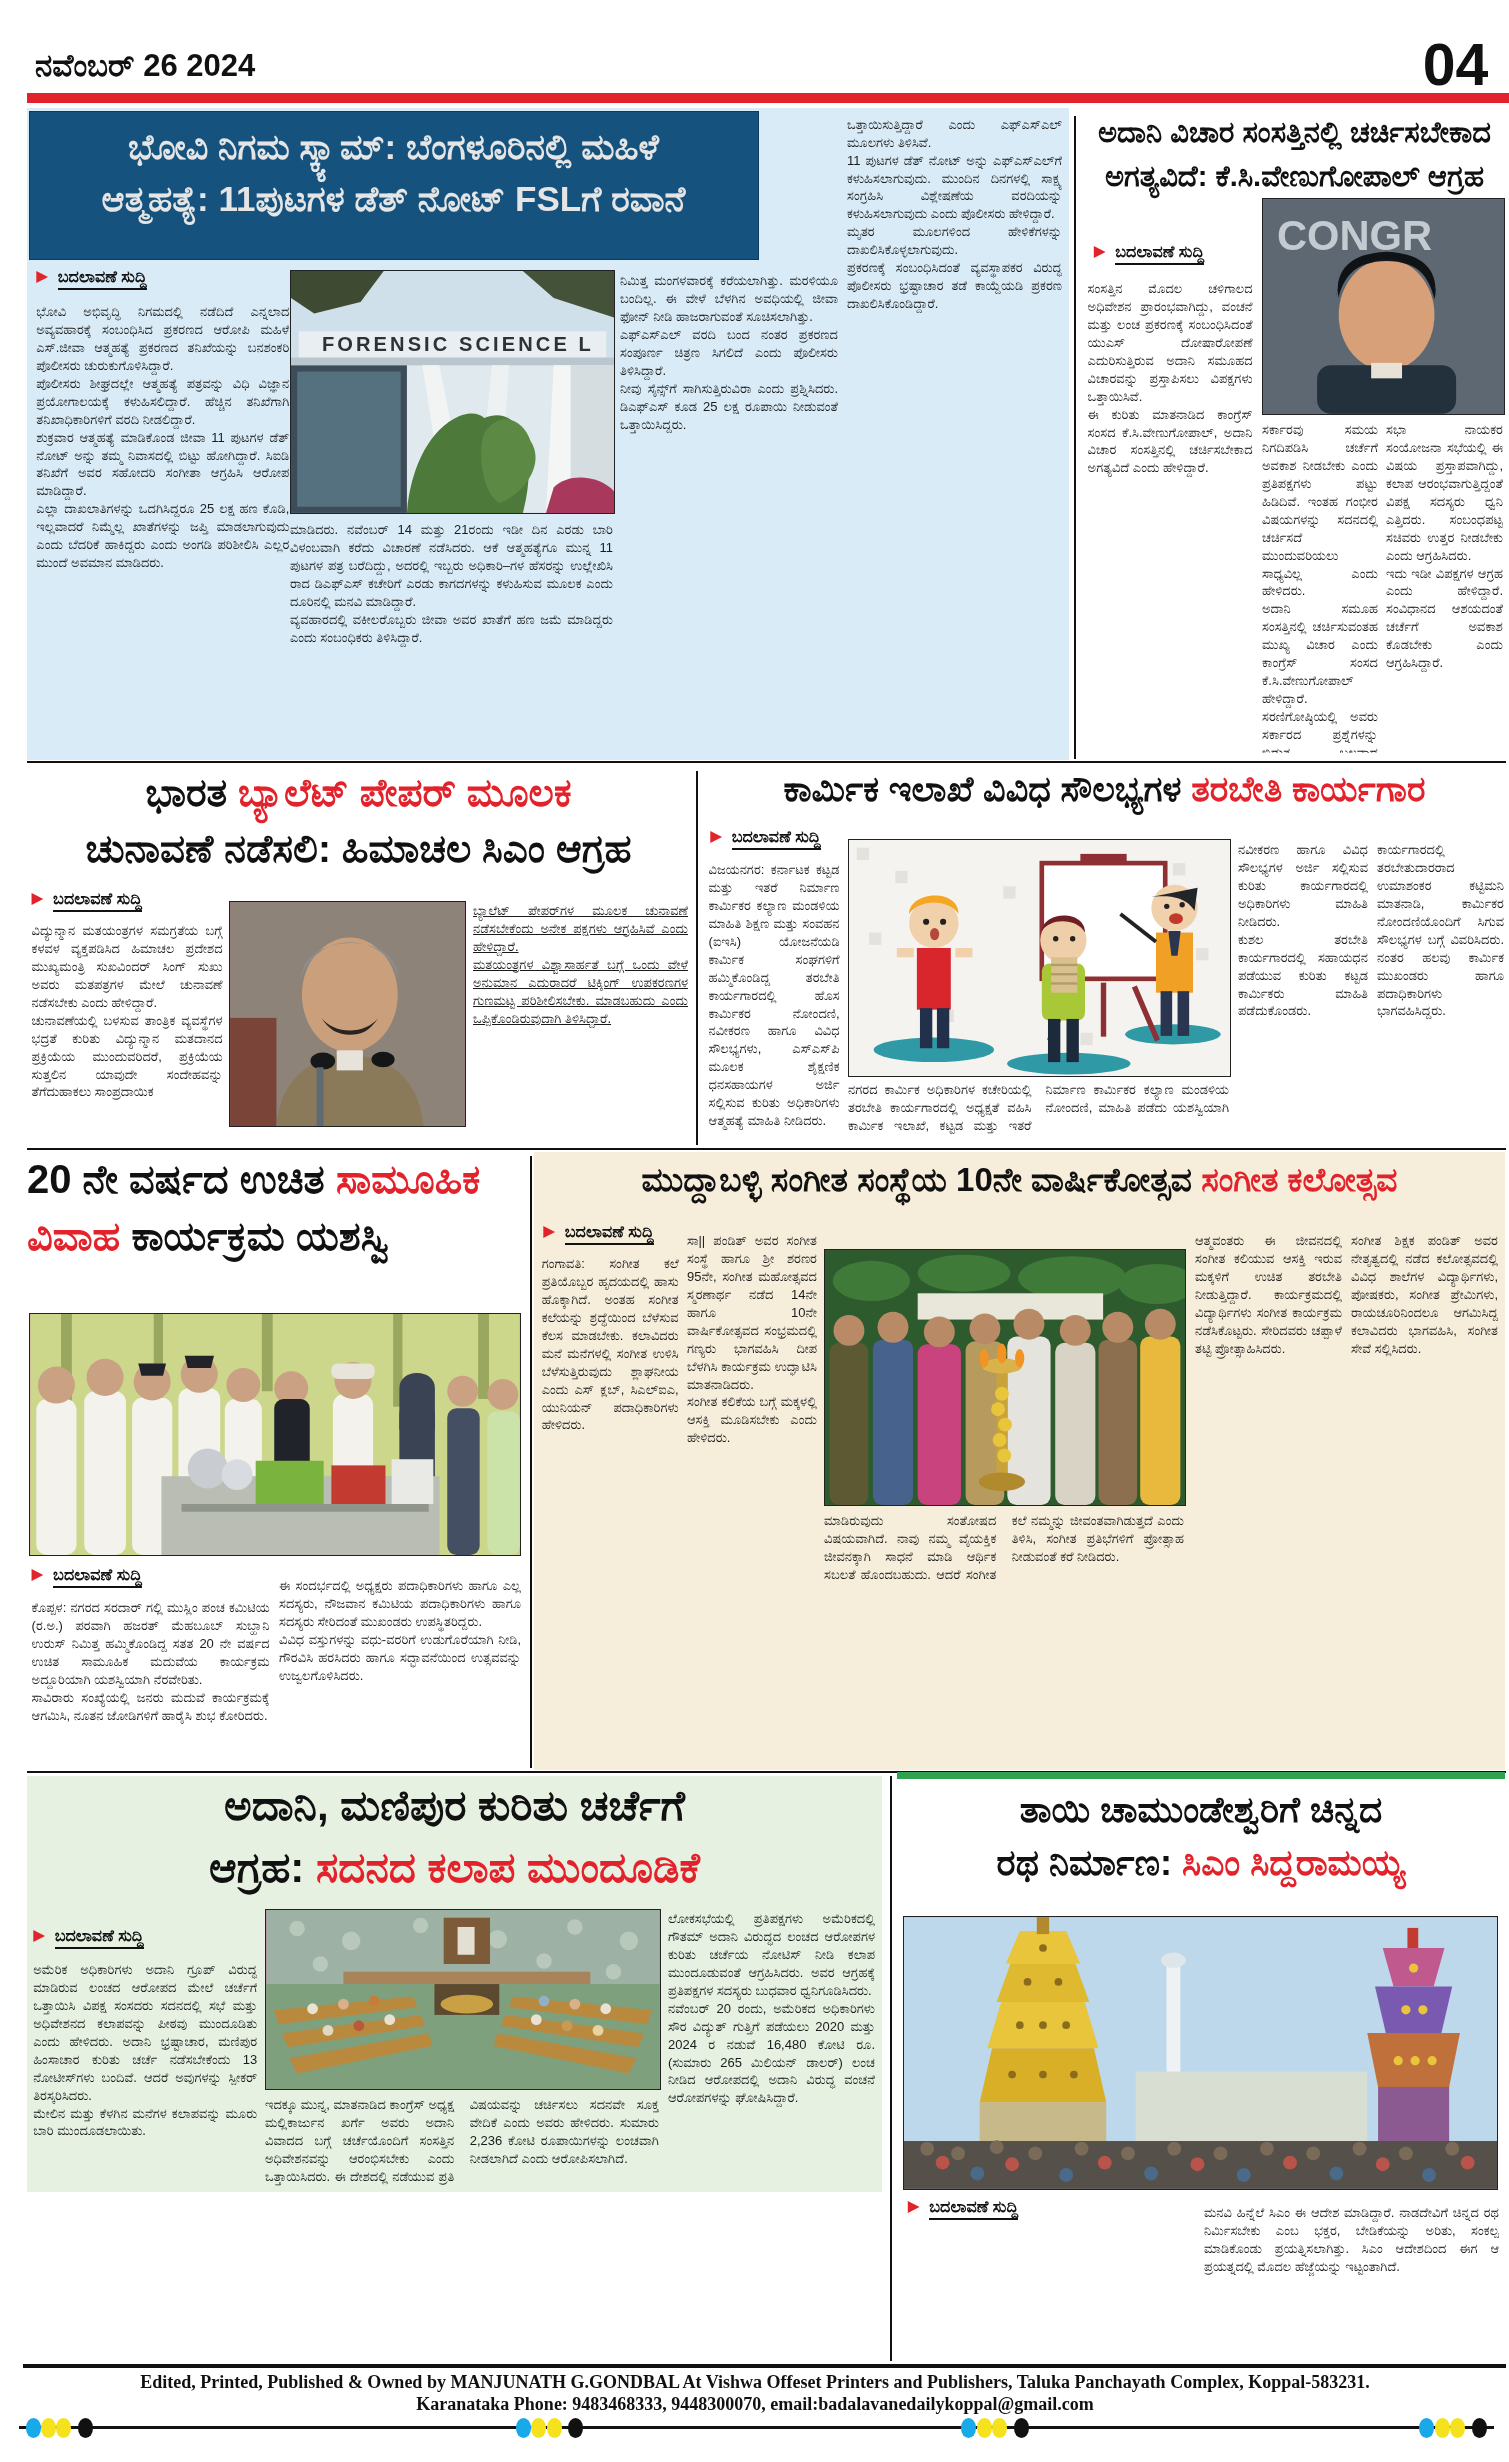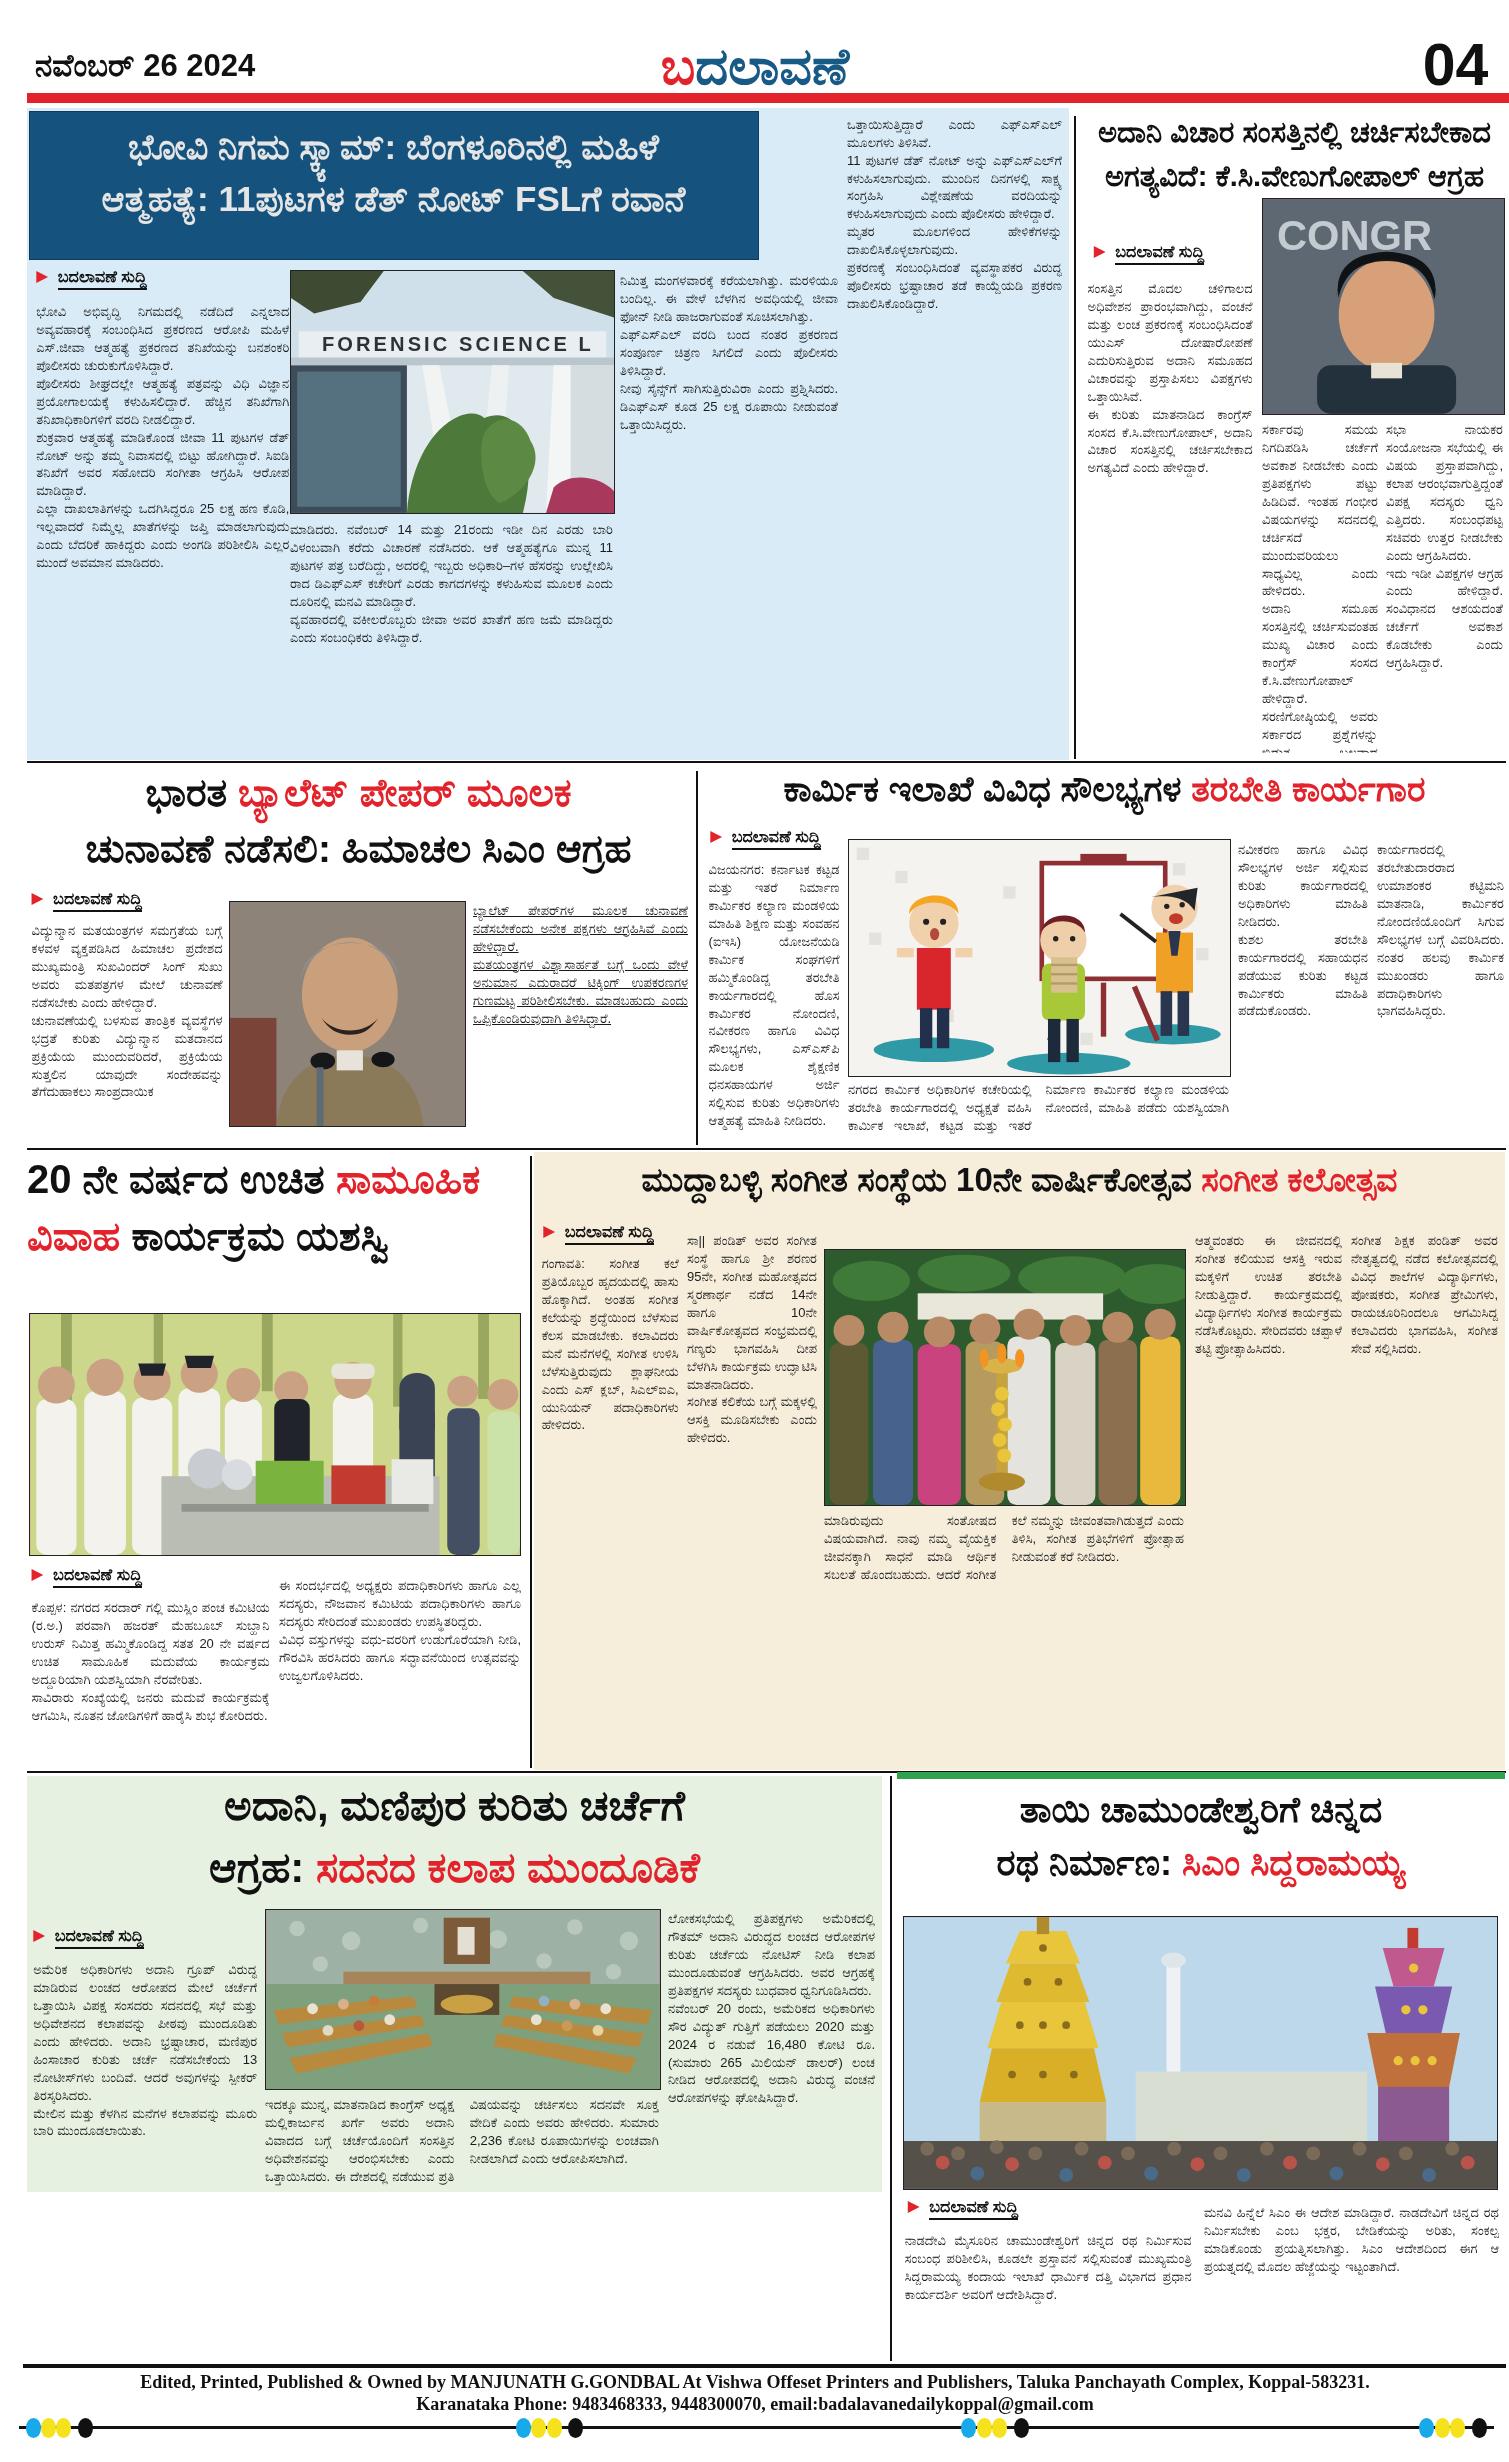--- a/index.html
+++ b/index.html
@@ -19,23 +19,20 @@
   .footer-line{position:absolute;width:100%;text-align:center;font-family:"Liberation Serif","DejaVu Serif",serif;
                font-weight:bold;font-size:18px;color:#111;}
   .dot{position:absolute;width:15.4px;height:20px;border-radius:50%;}
 </style>
 </head>
 <body>
 
 <div id="page">
 
   <div class="abs" style="left:35px;top:48px;font-size:31px;font-weight:bold;">ನವೆಂಬರ್ 26  2024</div>
-  <div class="abs" style="left:0;top:37px;width:1510px;text-align:center;font-size:51px;font-weight:bold;">
-    <span class="red">ಬ</span><span style="color:#175a86;">ದಲಾವಣೆ</span>
-  </div>
   <div class="abs" style="right:21.6px;top:31px;font-size:59px;font-weight:bold;">04</div>
   <div class="abs" style="left:27px;top:93px;width:1483px;height:10px;background:#e3232b;"></div>
 
   <div class="abs" style="left:27px;top:108px;width:1042px;height:652px;background:#d8ebf7;">
     <div class="abs" style="left:1.5px;top:3.1px;width:728px;height:147px;background:#15537e;border:1.5px solid #0e3c5c;">
       <div class="headline white" style="margin-top:14px;font-size:35px;">ಭೋವಿ ನಿಗಮ ಸ್ಕ್ಯಾಮ್: ಬೆಂಗಳೂರಿನಲ್ಲಿ ಮಹಿಳೆ</div>
       <div class="headline white" style="margin-top:10.8px;font-size:35px;">ಆತ್ಮಹತ್ಯೆ: 11ಪುಟಗಳ ಡೆತ್ ನೋಟ್ FSLಗೆ ರವಾನೆ</div>
     </div>
     <div class="byline-wrap" style="left:9.3px;top:160px;">
       <span class="tri">▶</span>
@@ -506,21 +503,20 @@
               <circle cx="560" cy="332" r="9"></circle>
               <circle cx="680" cy="334" r="9"></circle>
             </g>
         </g>
       </svg>
     </div>
     <div class="byline-wrap" style="left:10.8px;top:426px;">
       <span class="tri">▶</span>
       <span class="byline">ಬದಲಾವಣೆ ಸುದ್ದಿ</span>
     </div>
-    <div class="body-txt abs" style="left:7.7px;top:460px;width:287px;height:127px;">ನಾಡದೇವಿ ಮೈಸೂರಿನ ಚಾಮುಂಡೇಶ್ವರಿಗೆ ಚಿನ್ನದ ರಥ ನಿರ್ಮಿಸುವ ಸಂಬಂಧ ಪರಿಶೀಲಿಸಿ, ಕೂಡಲೇ ಪ್ರಸ್ತಾವನೆ ಸಲ್ಲಿಸುವಂತೆ ಮುಖ್ಯಮಂತ್ರಿ ಸಿದ್ದರಾಮಯ್ಯ ಕಂದಾಯ ಇಲಾಖೆ ಧಾರ್ಮಿಕ ದತ್ತಿ ವಿಭಾಗದ ಪ್ರಧಾನ ಕಾರ್ಯದರ್ಶಿ ಅವರಿಗೆ ಆದೇಶಿಸಿದ್ದಾರೆ.</div>
     <div class="body-txt abs" style="left:307px;top:432px;width:295px;height:154px;">ಮನವಿ ಹಿನ್ನೆಲೆ ಸಿಎಂ ಈ ಆದೇಶ ಮಾಡಿದ್ದಾರೆ. ನಾಡದೇವಿಗೆ ಚಿನ್ನದ ರಥ ನಿರ್ಮಿಸಬೇಕು ಎಂಬ ಭಕ್ತರ, ಬೇಡಿಕೆಯನ್ನು ಅರಿತು, ಸಂಕಲ್ಪ ಮಾಡಿಕೊಂಡು ಪ್ರಯತ್ನಿಸಲಾಗಿತ್ತು. ಸಿಎಂ ಆದೇಶದಿಂದ ಈಗ ಆ ಪ್ರಯತ್ನದಲ್ಲಿ ಮೊದಲ ಹೆಜ್ಜೆಯನ್ನು ಇಟ್ಟಂತಾಗಿದೆ.</div>
   </div>
 
   <div class="rule-h" style="left:23px;top:2364px;width:1483px;height:3.9px;"></div>
   <div class="footer-line" style="top:2372px;">Edited, Printed, Published &amp; Owned by MANJUNATH G.GONDBAL At Vishwa Offeset Printers and Publishers, Taluka Panchayath  Complex, Koppal-583231.</div>
   <div class="footer-line" style="top:2394px;">Karanataka Phone: 9483468333, 9448300070,  email:badalavanedailykoppal@gmail.com</div>
   <div class="rule-h" style="left:19.3px;top:2426px;width:1475px;height:3.1px;"></div>
 
   <div>
     <div class="dot" style="left:25.5px;top:2418px;background:#18a9e8;"></div>

